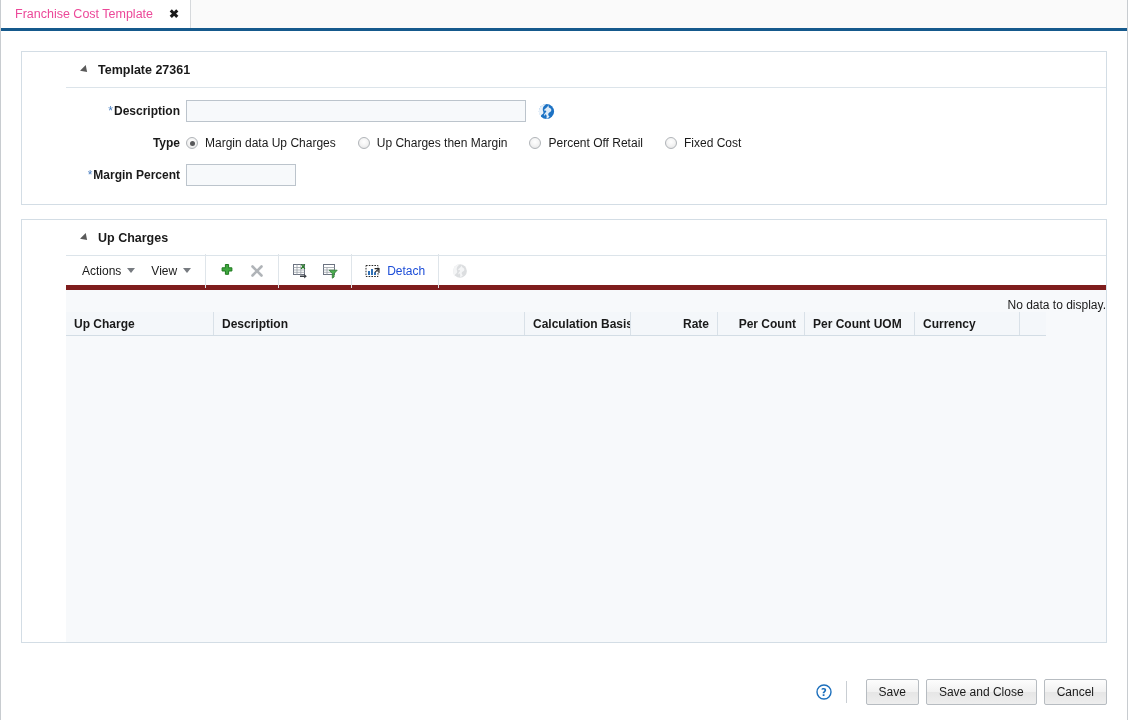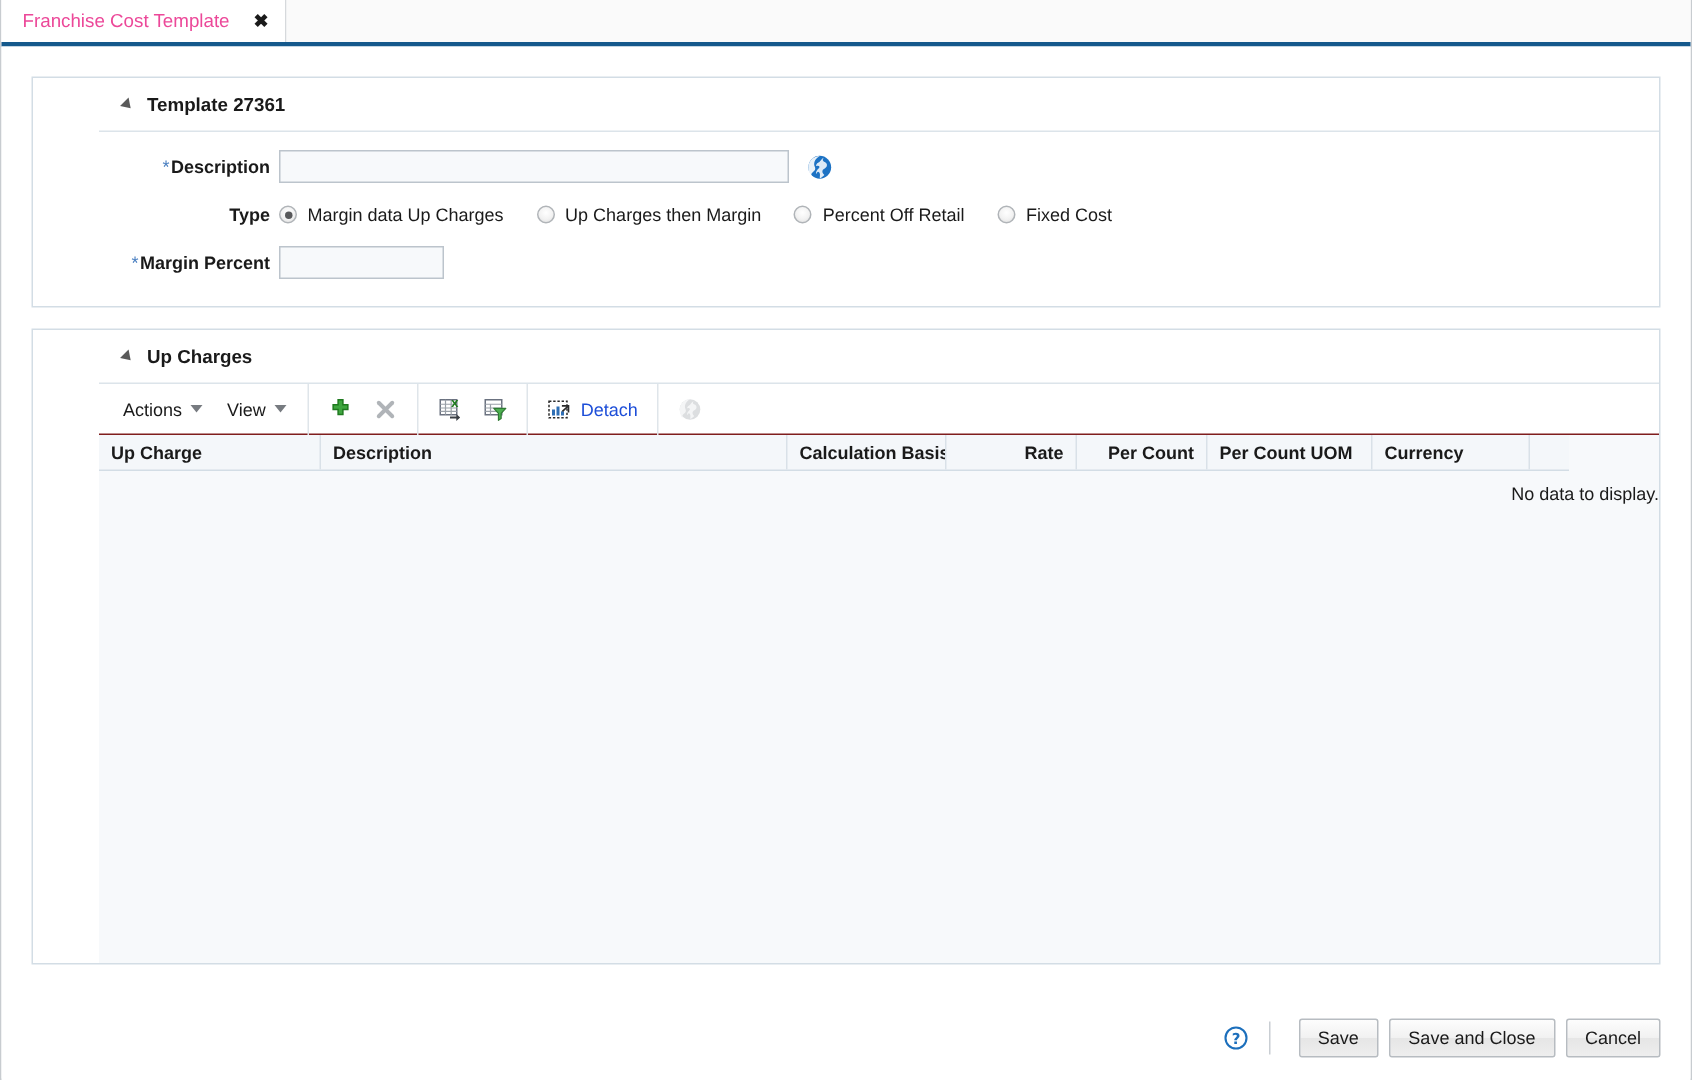--- a/index.html
+++ b/index.html
@@ -202,21 +202,21 @@
     display: flex;
     flex-direction: column;
     text-align: right;
   }
 
   
   #table-toolbar {
     display: flex;
     align-items: center;
     height: 34px;
-    border-bottom: 1px solid #7f1d1d;
+    border-bottom: 5px solid #7f1d1d;
     background: #ffffff;
     box-sizing: border-box;
     padding-left: 8px;
   }
   .tb-menu {
     display: flex;
     align-items: center;
     padding: 0 8px;
     height: 100%;
     cursor: pointer;
@@ -491,20 +491,21 @@
               <circle cx="8.5" cy="8.5" r="7.3" fill="#dcdee0"></circle>
               <path d="M8.5 1.2 C5.2 3.1 4.4 6 5.3 8.1 C6.1 9.9 5.1 10.9 4.2 11.5 C3.2 12.1 2.7 13.4 3.2 14.7 C1.9 13.2 1.2 10.9 1.2 8.5 C1.2 4.5 4.5 1.2 8.5 1.2 Z" fill="#f4f5f6"></path>
               <path d="M11.1 2.4 C10 3.5 10.6 4.6 11.7 5 C12.8 5.4 13.4 6.5 13 7.6 C12.6 8.7 11.3 8.9 10.6 9.9 C9.9 10.8 10.4 12.3 11.5 13.1 C10.7 14 9.5 14.9 8.7 15.2 C8.7 13.5 9.1 12.5 8.4 11.6 C7.7 10.7 7 11.3 7 12.5 C5.7 11.6 7.3 9.8 8.2 8.9 C9.1 8 7.8 7.1 6.9 7.6 C6 8.1 6.6 6.2 7.8 5.6 C9 5 9.2 3.4 11.1 2.4 Z" fill="#f4f5f6"></path>
             </svg>
           </span>
         </div>
 
       </div>
 
       <div id="table-area">
+        <div id="no-data">No data to display.</div>
         <div id="table-header-row">
             <div class="th" style="width: 148px;">
               <span>Up Charge</span>
             </div>
             <div class="th" style="width: 311px;">
               <span>Description</span>
             </div>
             <div class="th" style="width: 106px;">
               <span>Calculation Basis</span>
             </div>
@@ -514,21 +515,20 @@
             <div class="th align-right" style="width: 87px;">
               <span>Per Count</span>
             </div>
             <div class="th" style="width: 110px;">
               <span>Per Count UOM</span>
             </div>
             <div class="th" style="width: 105px;">
               <span>Currency</span>
             </div>
           </div>
-        <div id="no-data">No data to display.</div>
       </div>
 
     </div>
 
     <div id="footer-bar">
       <span id="help-icon">
         <svg width="16" height="16" viewBox="0 0 16 16" xmlns="http://www.w3.org/2000/svg">
           <circle cx="8" cy="8" r="7" fill="#ffffff" stroke="#1c6fbc" stroke-width="1.4"></circle>
           <text x="8" y="12" text-anchor="middle" font-family="DejaVu Sans" font-size="10" font-weight="bold" fill="#1c6fbc">?</text>
         </svg>

